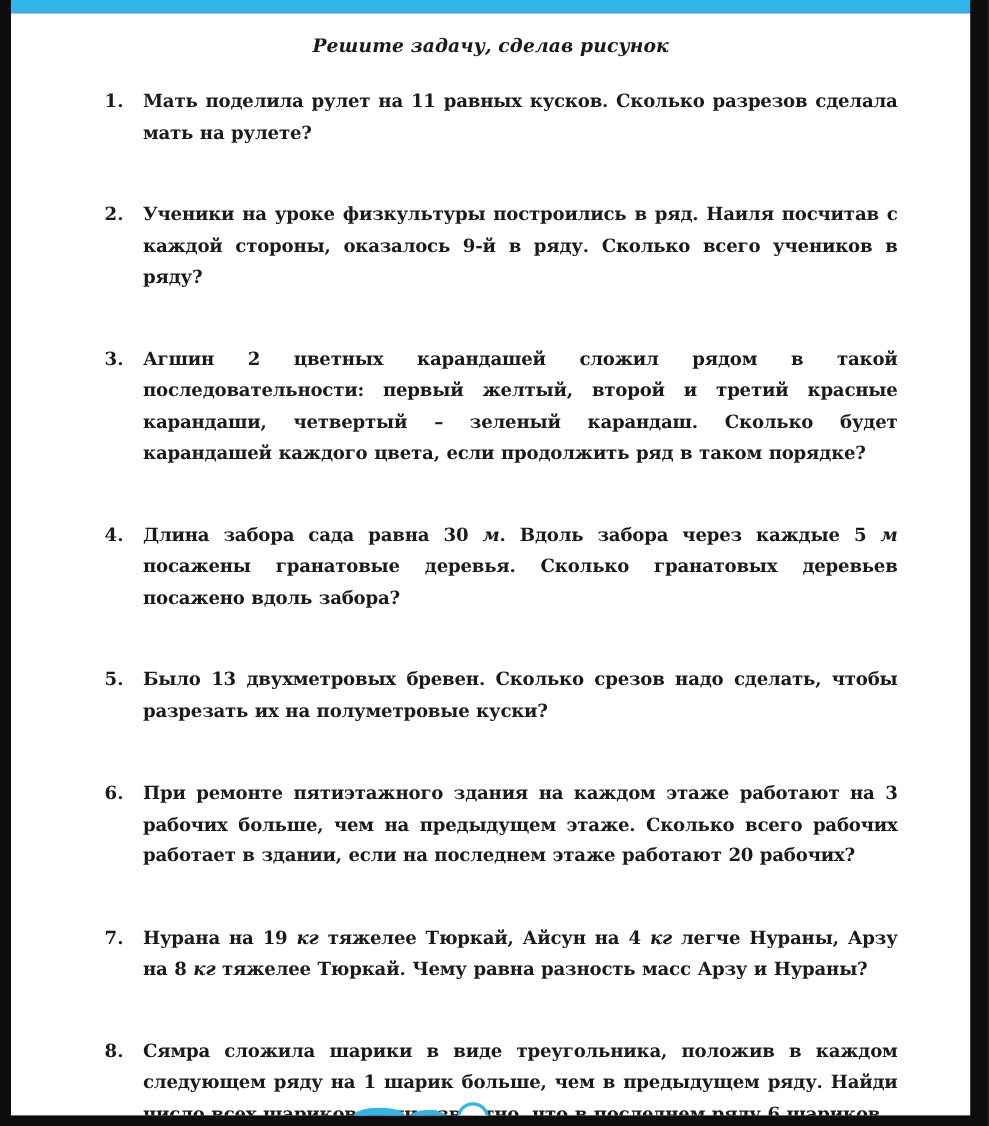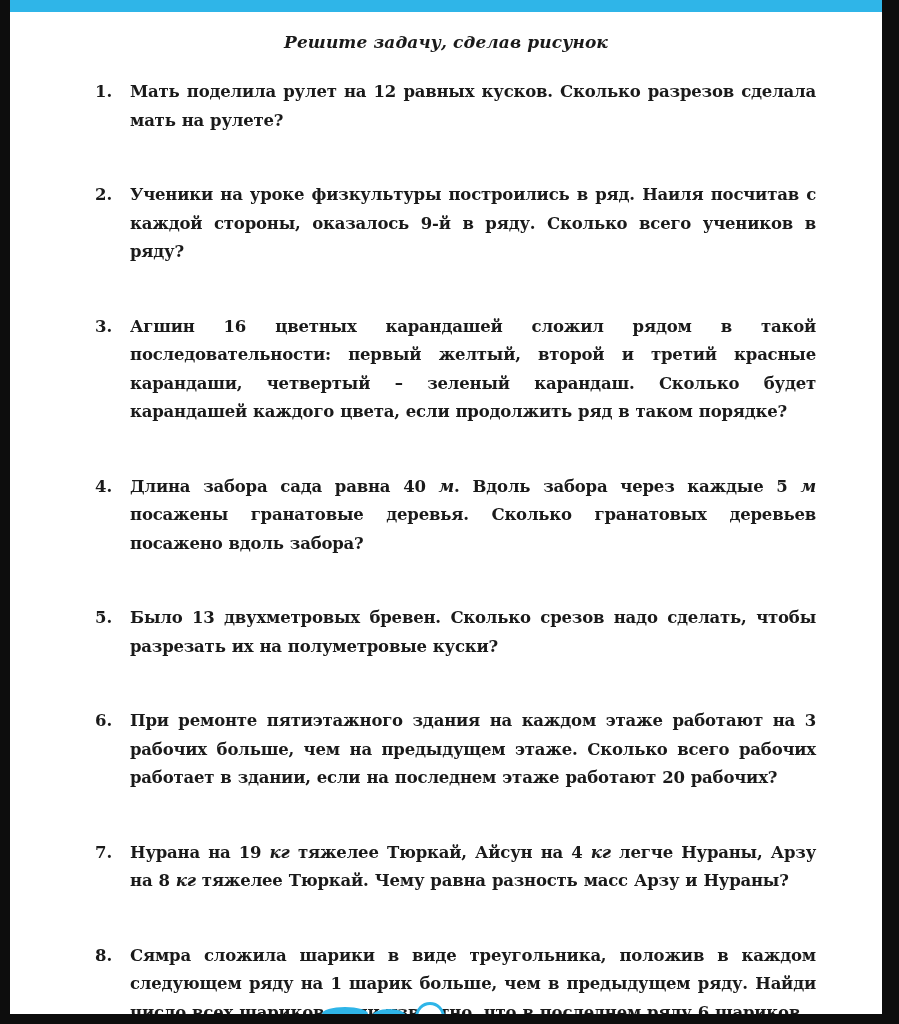--- a/index.html
+++ b/index.html
@@ -113,33 +113,33 @@
 </head>
 <body style="--accent-color: #2fb5e8; --frame-color: #0d0d0d; --text-color: #1a1a1a;">
 
 <div class="top-bar"></div>
 
 <div class="page">
   <h1 class="title">Решите задачу, сделав рисунок</h1>
   <div class="problems" id="problems">
       <div class="problem">
         <span class="num">1.</span>
-        <p class="ptext"><span>Мать поделила рулет на 12 равных кусков. Сколько разрезов сделала мать на рулете?</span></p>
+        <p class="ptext"><span>Мать поделила рулет на 11 равных кусков. Сколько разрезов сделала мать на рулете?</span></p>
       </div>
       <div class="problem">
         <span class="num">2.</span>
         <p class="ptext"><span>Ученики на уроке физкультуры построились в ряд. Наиля посчитав с каждой стороны, оказалось 9-й в ряду. Сколько всего учеников в ряду?</span></p>
       </div>
       <div class="problem">
         <span class="num">3.</span>
-        <p class="ptext"><span>Агшин 16 цветных карандашей сложил рядом в такой последовательности: первый желтый, второй и третий красные карандаши, четвертый – зеленый карандаш. Сколько будет карандашей каждого цвета, если продолжить ряд в таком порядке?</span></p>
+        <p class="ptext"><span>Агшин 2 цветных карандашей сложил рядом в такой последовательности: первый желтый, второй и третий красные карандаши, четвертый – зеленый карандаш. Сколько будет карандашей каждого цвета, если продолжить ряд в таком порядке?</span></p>
       </div>
       <div class="problem">
         <span class="num">4.</span>
-        <p class="ptext"><span>Длина забора сада равна 40 </span><em>м</em><span>. Вдоль забора через каждые 5 </span><em>м</em><span> посажены гранатовые деревья. Сколько гранатовых деревьев посажено вдоль забора?</span></p>
+        <p class="ptext"><span>Длина забора сада равна 30 </span><em>м</em><span>. Вдоль забора через каждые 5 </span><em>м</em><span> посажены гранатовые деревья. Сколько гранатовых деревьев посажено вдоль забора?</span></p>
       </div>
       <div class="problem">
         <span class="num">5.</span>
         <p class="ptext"><span>Было 13 двухметровых бревен. Сколько срезов надо сделать, чтобы разрезать их на полуметровые куски?</span></p>
       </div>
       <div class="problem">
         <span class="num">6.</span>
         <p class="ptext"><span>При ремонте пятиэтажного здания на каждом этаже работают на 3 рабочих больше, чем на предыдущем этаже. Сколько всего рабочих работает в здании, если на последнем этаже работают 20 рабочих?</span></p>
       </div>
       <div class="problem">

